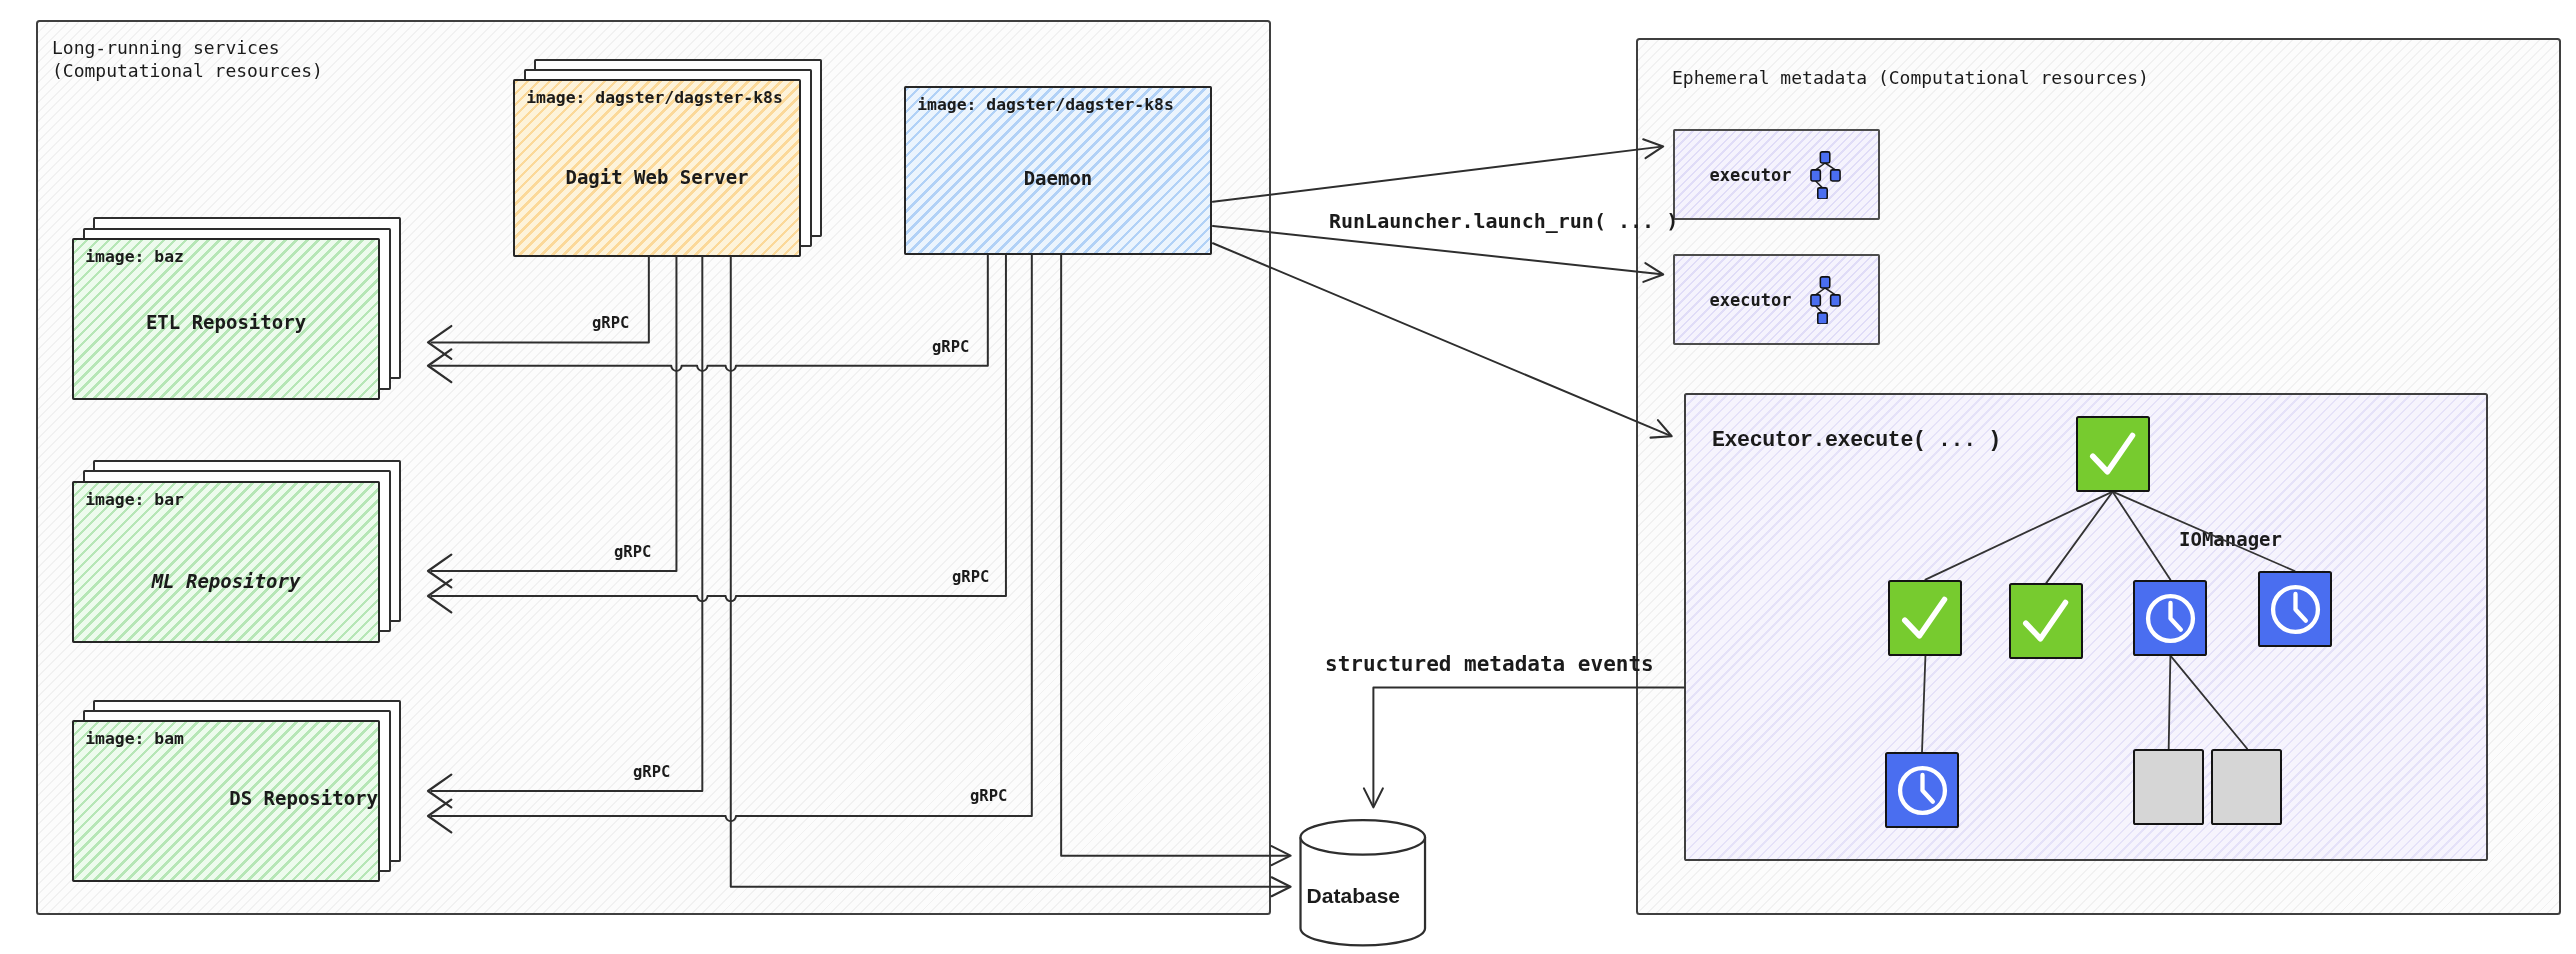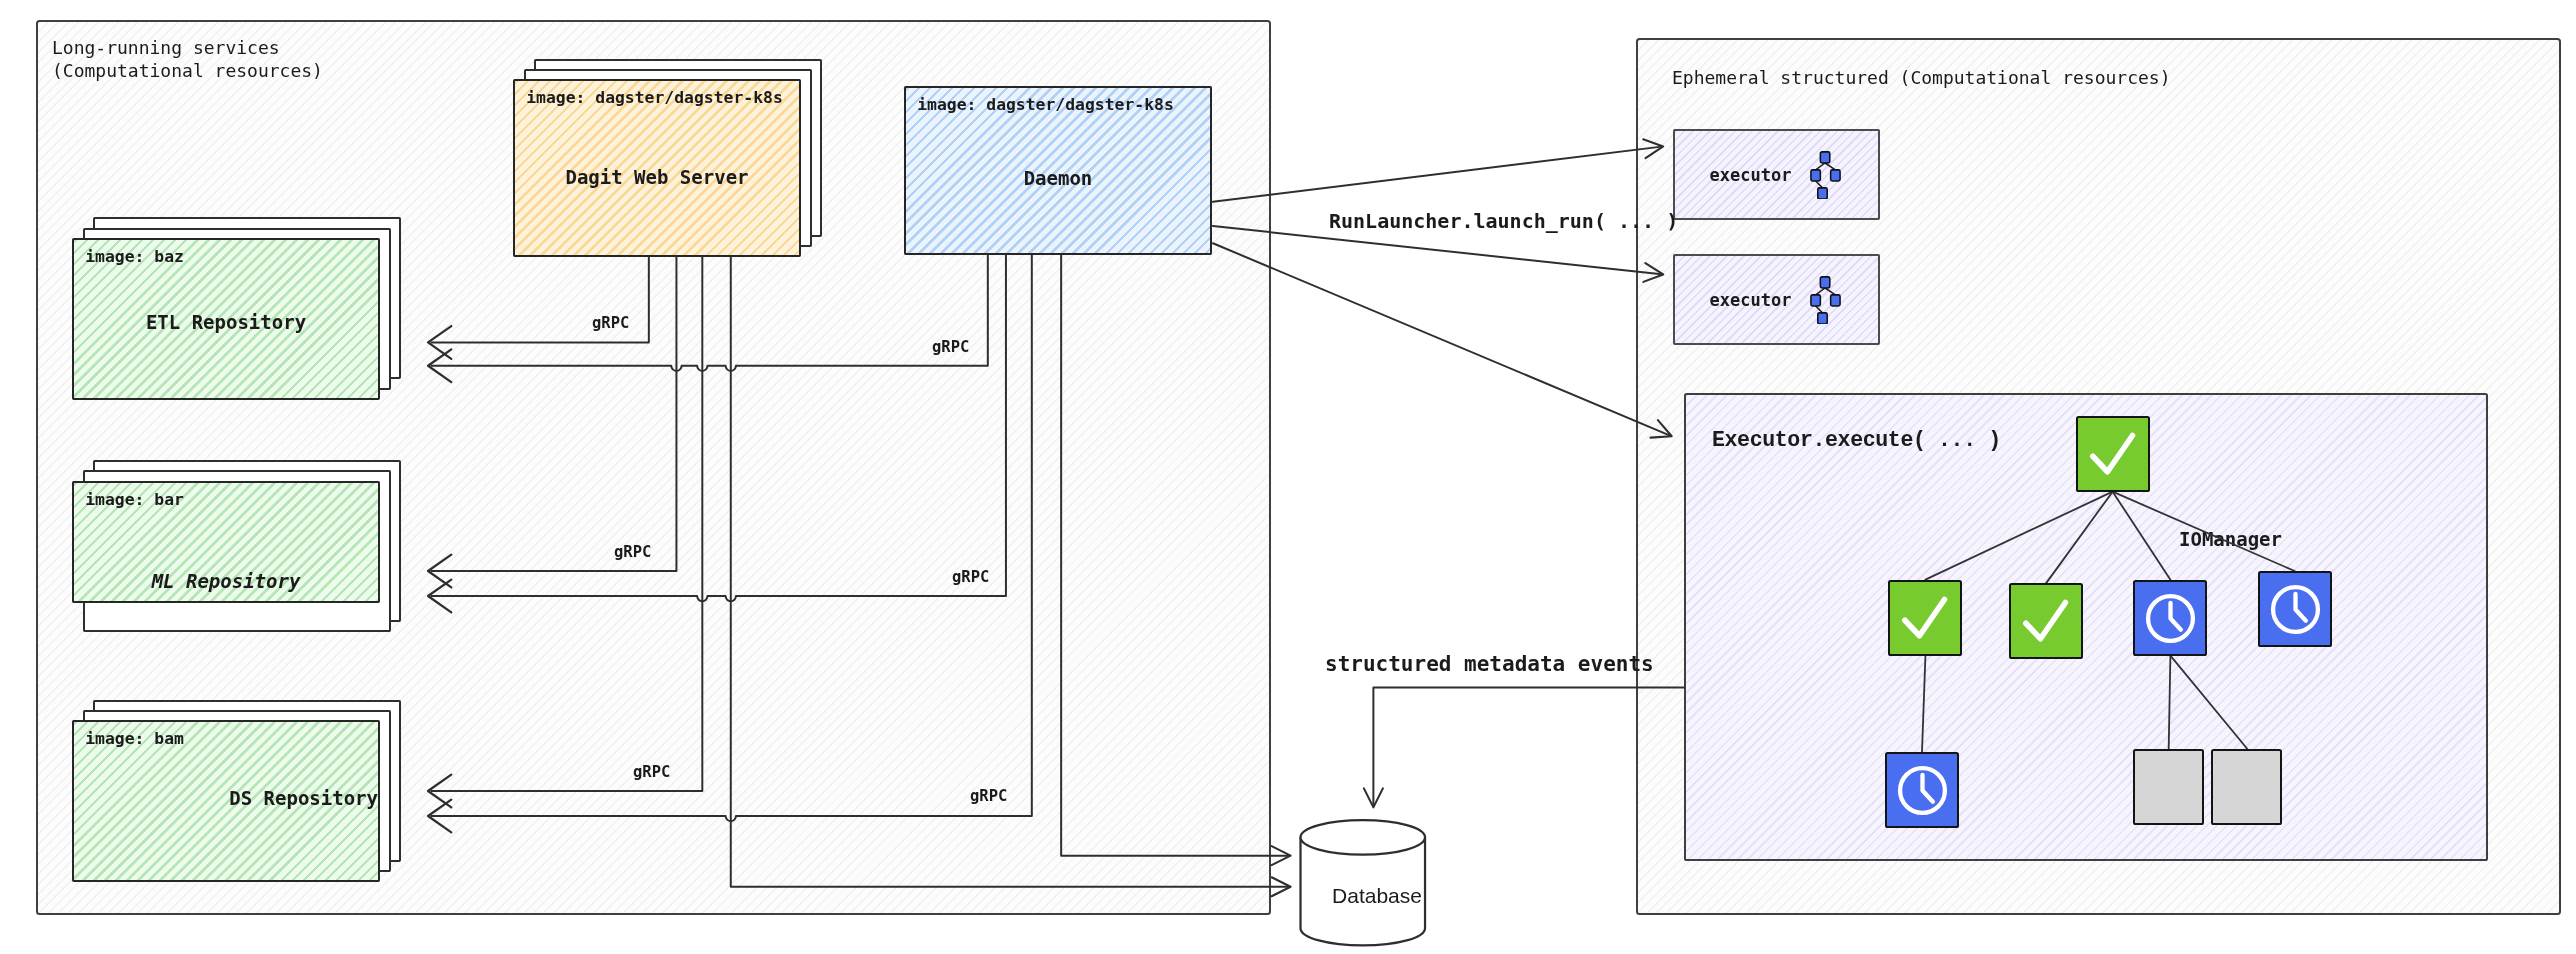--- a/index.html
+++ b/index.html
@@ -82,34 +82,34 @@
 
   <div class="sheet" style="left:93px; top:217px; width:308px; height:162px;"></div>
   <div class="sheet" style="left:83px;  top:228px; width:308px; height:162px;"></div>
   <div class="proc-box repo-fill" style="left:72px; top:238px; width:308px; height:162px;">
     <div class="box-header">image: baz</div>
     <div class="box-label" style="top:71px;">ETL Repository</div>
   </div>
 
   <div class="sheet" style="left:93px; top:460px; width:308px; height:162px;"></div>
   <div class="sheet" style="left:83px;  top:470px; width:308px; height:162px;"></div>
-  <div class="proc-box repo-fill" style="left:72px; top:481px; width:308px; height:122px;">
+  <div class="proc-box repo-fill" style="left:72px; top:481px; width:308px; height:162px;">
     <div class="box-header">image: bar</div>
     <div class="box-label" style="top:87px;font-style:italic;">ML Repository</div>
   </div>
 
   <div class="sheet" style="left:93px; top:700px; width:308px; height:162px;"></div>
   <div class="sheet" style="left:83px;  top:710px; width:308px; height:162px;"></div>
   <div class="proc-box repo-fill" style="left:72px; top:720px; width:308px; height:162px;padding-left:45px;">
     <div class="box-header">image: bam</div>
     <div class="box-label" style="top:65px;text-align:right;">DS Repository</div>
   </div>
 
   <div class="abs outer-box" style="left:1636px; top:38px; width:925px; height:877px;"></div>
-  <div class="abs panel-title" style="left:1672px; top:66px; width:690px;">Ephemeral structured (Computational resources)</div>
+  <div class="abs panel-title" style="left:1672px; top:66px; width:690px;">Ephemeral metadata (Computational resources)</div>
 
   <div class="exec-small" style="left:1673px; top:129px;">
     <span class="lbl">executor</span>
     <svg width="35" height="48" viewBox="0 0 40 56">
       <path d="M19.5,14 L8.5,22 M19.5,14 L31.5,22 M8.5,35 L16.5,43" stroke="#222" stroke-width="1.8" fill="none"></path>
       <rect x="14" y="1" width="11" height="13" rx="2" fill="#4a6ef0" stroke="#111" stroke-width="1.8"></rect>
       <rect x="3" y="22" width="11" height="13" rx="2" fill="#4a6ef0" stroke="#111" stroke-width="1.8"></rect>
       <rect x="26" y="22" width="11" height="13" rx="2" fill="#4a6ef0" stroke="#111" stroke-width="1.8"></rect>
       <rect x="11" y="43" width="11" height="13" rx="2" fill="#4a6ef0" stroke="#111" stroke-width="1.8"></rect>
     </svg>
@@ -207,16 +207,16 @@
       <path d="M40,40 V22 M40,40 L52,53" fill="none" stroke="#ffffff" stroke-width="5" stroke-linecap="round"></path>
     </svg>
   </div>
   <div class="node node-pending" style="left:2133px; top:749px;"></div>
   <div class="node node-pending" style="left:2211px; top:749px;"></div>
 
   <svg class="abs" style="left:1291px; top:807px;" width="147" height="148" viewBox="0 0 170 171">
     <path d="M11,35 V140 A72,20 0 0 0 155,140 V35" fill="#ffffff" stroke="#2e2e2e" stroke-width="2.6"></path>
     <ellipse cx="83" cy="35" rx="72" ry="20" fill="#ffffff" stroke="#2e2e2e" stroke-width="2.6"></ellipse>
   </svg>
-  <div class="db-label" style="left:1325px; top:884px; width:104px; text-align:center;">Database</div>
+  <div class="db-label" style="left:1296px; top:884px; width:104px; text-align:right;font-weight:bold;">Database</div>
 
 </div>
 
 
 </body></html>

